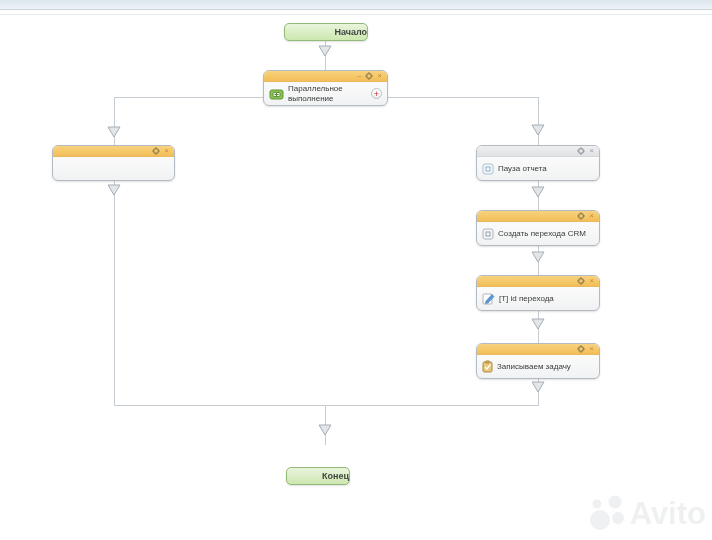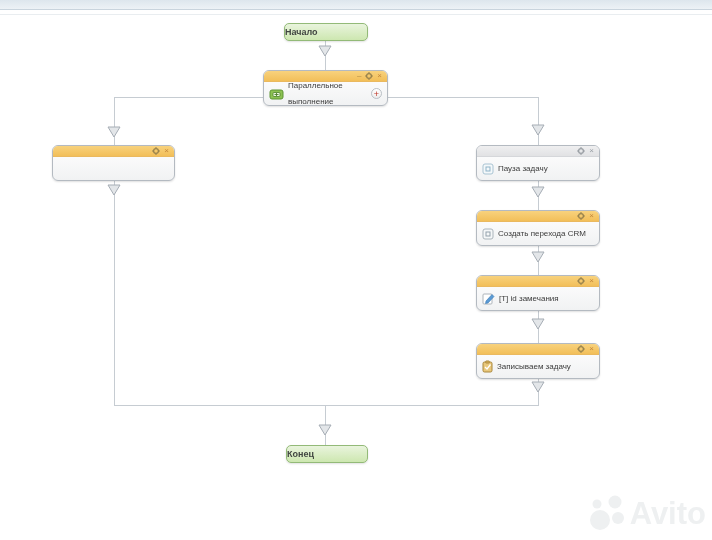--- a/index.html
+++ b/index.html
@@ -21,29 +21,29 @@
         overflow:hidden;box-sizing:border-box;}
   .node-header{height:11px;display:flex;justify-content:flex-end;align-items:center;
                gap:4px;padding:0 5px;box-sizing:border-box;}
   .hdr-orange{background:linear-gradient(#f8d27d,#f2bf59);border-bottom:1px solid #eab95f;}
   .hdr-gray{background:linear-gradient(#efeff0,#e1e2e4);border-bottom:1px solid #d5d7da;}
   .ctrl{font-size:8px;line-height:8px;color:#9aa0a6;cursor:pointer;user-select:none;}
   .hdr-orange .ctrl{color:#b08a44;}
   .hdr-orange .ctrl-close{color:#c4873a;}
   .gear{width:8px;height:8px;display:block;}
   .node-body{display:flex;align-items:center;gap:4px;padding:2px 5px;height:23px;box-sizing:border-box;}
-  .node-label{font-size:8px;line-height:16px;color:#3b3b3b;}
+  .node-label{font-size:8px;line-height:10px;color:#3b3b3b;}
   .icon{flex:0 0 auto;display:block;}
   .addbtn{margin-left:auto;width:11px;height:11px;border-radius:50%;border:1px solid #b9bfc5;
           background:linear-gradient(#fff,#ececec);color:#c0392b;font-size:9px;line-height:10px;
           text-align:center;box-sizing:border-box;cursor:pointer;user-select:none;}
   
   .terminal{position:absolute;z-index:3;border:1px solid #93ba78;border-radius:5px;
             background:linear-gradient(#e9f4dd,#cde7b0);box-shadow:0 1px 2px rgba(0,0,0,.12);
-            display:flex;align-items:center;justify-content:flex-start;
+            display:flex;align-items:center;justify-content:flex-end;
             font-size:9px;font-weight:bold;color:#414641;box-sizing:border-box;}
   
   .watermark{position:absolute;right:6px;bottom:6px;z-index:0;display:flex;align-items:center;}
   .wm-text{font-size:31px;font-weight:bold;color:#eef0f1;letter-spacing:0;}
 </style>
 </head>
 <body>
 
 <div class="screen">
   <div class="topbar"></div>
@@ -158,21 +158,21 @@
               <line x1="8" y1="5" x2="10" y2="5"></line>
           </g>
         </svg>
         <span class="ctrl">×</span>
       </div>
       <div class="node-body">
         <svg class="icon" width="12" height="12" viewBox="0 0 12 12">
           <rect x="1" y="1" width="10" height="10" rx="2" fill="#f4f8fa" stroke="#a9c3d2"></rect>
           <rect x="4" y="4" width="4" height="4" fill="none" stroke="#8fb3c8"></rect>
         </svg>
-        <div class="node-label">Пауза задачу</div>
+        <div class="node-label">Пауза отчета</div>
       </div>
     </div>
 
     <div class="node" style="left:476px;top:195px;width:124px;height:36px">
       <div class="node-header hdr-orange">
         <svg class="gear" viewBox="0 0 10 10">
           <circle cx="5" cy="5" r="3" fill="none" stroke="#9a844d" stroke-width="1.6"></circle>
           <g stroke="#9a844d" stroke-width="1.4">
             <line x1="5" y1="0" x2="5" y2="2"></line>
               <line x1="5" y1="8" x2="5" y2="10"></line>
@@ -202,21 +202,21 @@
               <line x1="8" y1="5" x2="10" y2="5"></line>
           </g>
         </svg>
         <span class="ctrl ctrl-close">×</span>
       </div>
       <div class="node-body">
         <svg class="icon" width="13" height="13" viewBox="0 0 13 13">
           <rect x="1" y="2" width="9" height="10" rx="1" fill="#fff" stroke="#aeb4ba"></rect>
           <path d="M4 9 L10 2.5 L12 4.5 L6 11 L3.5 11.5 Z" fill="#5b9bd5" stroke="#3c7ab5" stroke-width="0.6"></path>
         </svg>
-        <div class="node-label">[T] id замечания</div>
+        <div class="node-label">[T] id перехода</div>
       </div>
     </div>
 
     <div class="node" style="left:476px;top:328px;width:124px;height:36px">
       <div class="node-header hdr-orange">
         <svg class="gear" viewBox="0 0 10 10">
           <circle cx="5" cy="5" r="3" fill="none" stroke="#9a844d" stroke-width="1.6"></circle>
           <g stroke="#9a844d" stroke-width="1.4">
             <line x1="5" y1="0" x2="5" y2="2"></line>
               <line x1="5" y1="8" x2="5" y2="10"></line>
@@ -229,18 +229,18 @@
       <div class="node-body">
         <svg class="icon" width="11" height="13" viewBox="0 0 11 13">
           <rect x="1" y="2" width="9" height="10" rx="1.5" fill="#e9c87c" stroke="#a8873f"></rect>
           <rect x="3.5" y="0.8" width="4" height="2.4" rx="1" fill="#c9a452" stroke="#a8873f" stroke-width="0.6"></rect>
           <path d="M3 7 L5 9 L8.5 4.5" fill="none" stroke="#fff" stroke-width="1.3"></path>
         </svg>
         <div class="node-label">Записываем задачу</div>
       </div>
     </div>
 
-    <div class="terminal" style="left:286px;top:430px;width:82px;height:18px">
+    <div class="terminal" style="left:286px;top:452px;width:64px;height:18px">
       <span>Конец</span>
     </div>
 
   </div>
 </div>
 
 </body></html>

